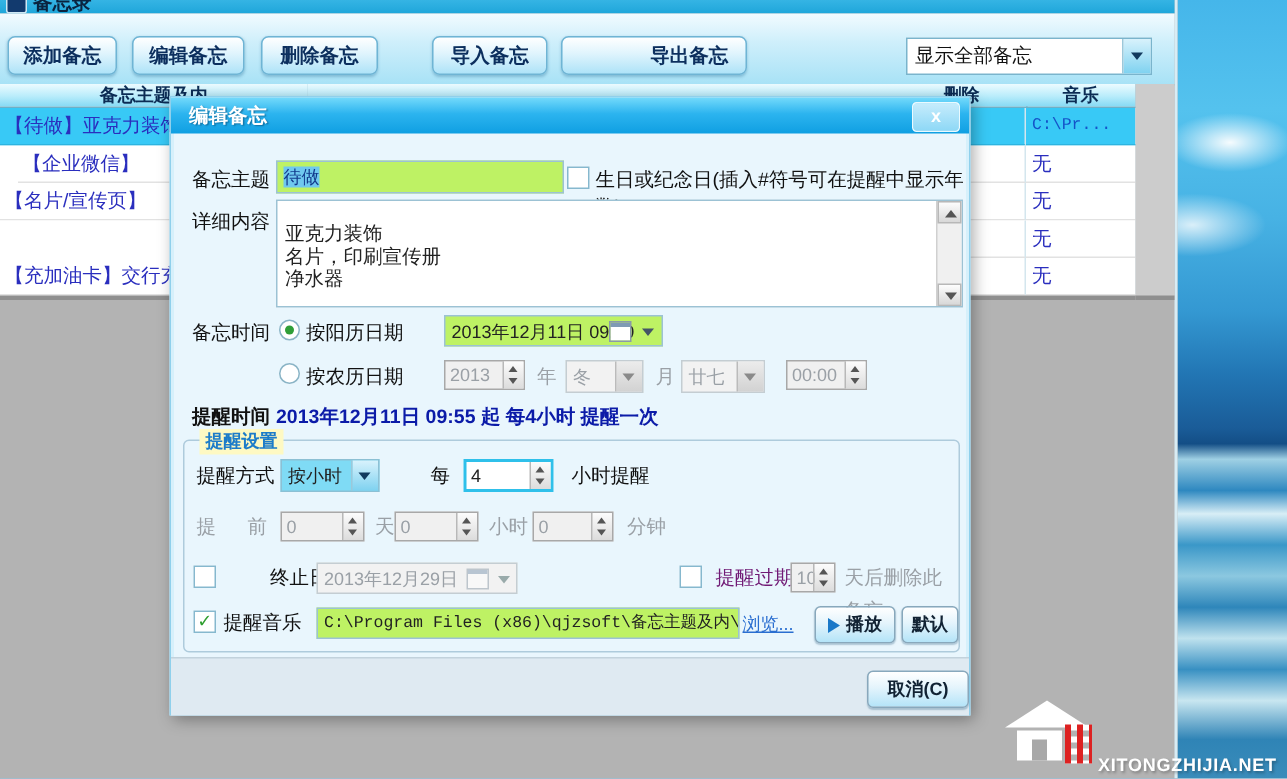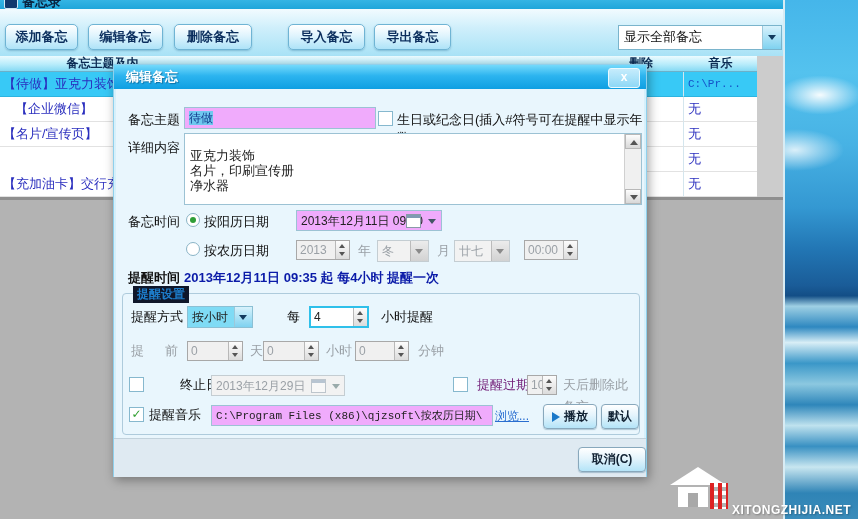--- a/index.html
+++ b/index.html
@@ -24,21 +24,21 @@
     background:linear-gradient(180deg,#35b4e4,#1fa6da);}
   .titlebar .ticon{position:absolute;left:4px;top:-3px;width:12px;height:10px;background:#123a6e;border:1px solid #cfe8f4;border-radius:2px;}
   .titlebar .ttext{position:absolute;left:22px;top:-7px;font-size:13px;font-weight:bold;color:#0a2440;}
   .toolbar{position:absolute;left:0;top:9px;width:100%;height:47px;
     background:linear-gradient(180deg,#f2fbff 0%,#cfeffb 40%,#a8e2f6 100%);
     border-bottom:1px solid #7fc2da;}
   .tbtn{position:absolute;top:15px;height:24px;border:1px solid #6fb4d4;border-radius:5px;
     background:linear-gradient(180deg,#ffffff 0%,#dff4fd 45%,#aee3f8 100%);
     color:#0c2f5e;font-size:13px;font-weight:bold;text-align:center;line-height:24px;
     box-shadow:0 1px 2px rgba(40,110,150,.35);cursor:pointer;}
-  .combo{position:absolute;left:604px;top:16px;width:162px;height:23px;border:1px solid #7ab4cc;background:#fff;margin-left:14px;}
+  .combo{position:absolute;left:604px;top:16px;width:162px;height:23px;border:1px solid #7ab4cc;background:#fff;}
   .combo .cval{position:absolute;left:5px;top:0;line-height:22px;font-size:13px;color:#111;}
   .combo .cbtn{position:absolute;right:0;top:0;width:18px;height:100%;
     background:linear-gradient(180deg,#d8f2fc,#7fd2f0);border-left:1px solid #9cc8da;}
   .tri-dn{display:inline-block;width:0;height:0;border-left:4px solid transparent;border-right:4px solid transparent;border-top:5px solid #123a5e;position:absolute;left:5px;top:9px;}
 
   
   .table{position:absolute;left:0;top:56px;width:757px;height:141px;background:#fff;}
   .thead{position:absolute;left:0;top:0;width:757px;height:16px;}
   .th{position:absolute;top:0;height:15px;background:linear-gradient(180deg,#ecfbff 0%,#b8ecfb 55%,#86daf4 100%);
     border-right:1px solid #8cc6da;border-bottom:1px solid #6cb0c8;
@@ -55,21 +55,21 @@
 
   
   .dialog{position:absolute;left:113px;top:64px;width:532px;height:411px;
     background:#e9f6fd;border:1px solid #8fd0ec;box-shadow:0 0 0 2px #d6f0fb inset,2px 3px 10px rgba(0,0,0,.35);}
   .dtitle{position:absolute;left:0;top:0;width:100%;height:24px;
     background:linear-gradient(180deg,#74dafb 0%,#2cb4ef 45%,#0f9fe2 100%);}
   .dtitle .dtext{position:absolute;left:12px;top:3px;color:#fff;font-size:13px;font-weight:bold;text-shadow:1px 1px 1px rgba(0,60,100,.5);}
   .dclose{position:absolute;right:6px;top:3px;width:30px;height:18px;border:1px solid #eafaff;border-radius:3px;
     background:linear-gradient(180deg,#c6ecfc,#8ed8f6);color:#fff;font-weight:bold;font-size:12px;text-align:center;line-height:17px;cursor:pointer;}
   .dlabel{position:absolute;font-size:13px;color:#111;}
-  .field{position:absolute;background:#f0abfc;border:1px solid #9cc2d4;font-size:12px;color:#222;line-height:20px;padding-left:4px;white-space:nowrap;overflow:hidden;}
+  .field{position:absolute;background:#bef264;border:1px solid #9cc2d4;font-size:12px;color:#222;line-height:20px;padding-left:4px;white-space:nowrap;overflow:hidden;}
   .field.dis{background:#f2f2f2;color:#9aa0a6;border-color:#c4cdd2;}
   .hl{background:#6fc8ef;color:#123a8c;}
   .cbox{position:absolute;width:13px;height:13px;background:#fff;border:1px solid #86b8ce;font-size:12px;line-height:12px;text-align:center;color:#2e9e2e;font-weight:bold;cursor:pointer;}
   .radio{position:absolute;width:12px;height:12px;border-radius:50%;background:#fff;border:1px solid #8ab4c6;cursor:pointer;}
   .radio.on::after{content:"";position:absolute;left:3px;top:3px;width:6px;height:6px;border-radius:50%;background:#2f9e38;}
   .gray{color:#9aa0a6 !important;}
 
   .txtarea{position:absolute;left:70px;top:68px;width:456px;height:70px;background:#fff;border:1px solid #9cc2d4;}
   .txtcontent{position:absolute;left:5px;top:14px;right:20px;font-size:13px;color:#222;line-height:15px;white-space:pre-line;}
   .vscroll{position:absolute;right:0;top:0;width:16px;height:100%;background:#f0f0f0;border-left:1px solid #d0d0d0;}
@@ -93,21 +93,21 @@
   .ddown .db .tri-dn{left:4px;top:8px;}
   .ddown.cyan{background:#7fdbf5;}
   .ddown.dis{background:#f2f2f2;border-color:#c4cdd2;} .ddown.dis .dv{color:#9aa0a6;}
   .ddown.dis .db{background:linear-gradient(180deg,#ececec,#d2d2d2);border-left-color:#bbb;}
   .ddown.dis .db .tri-dn{border-top-color:#8a8a8a;}
 
   .cal{display:inline-block;position:absolute;width:13px;height:12px;background:linear-gradient(180deg,#7f9ab4 3px,#fff 3px);border:1px solid #8a9aa8;}
   .cal.dis{opacity:.5;}
 
   .grpbox{position:absolute;left:8px;top:228px;width:516px;height:140px;border:1px solid #aecbdc;border-radius:4px;}
-  .grplabel{position:absolute;left:10px;top:-8px;background:#0f172a;padding:0 4px;font-size:12px;font-weight:bold;color:#1d7cc9;font-family:Liberation Serif, serif;}
+  .grplabel{position:absolute;left:10px;top:-8px;background:#fef9c3;padding:0 4px;font-size:12px;font-weight:bold;color:#1d7cc9;font-family:Liberation Serif, serif;}
   .gbrow{position:absolute;left:0;width:100%;height:24px;}
   .glab{position:absolute;font-size:13px;color:#111;line-height:22px;}
 
   .dbtn{position:absolute;height:23px;border:1px solid #88a8bc;border-radius:4px;
     background:linear-gradient(180deg,#ffffff 0%,#e4f4fc 45%,#b4e4f8 100%);
     color:#123;font-size:12px;font-weight:bold;text-align:center;line-height:22px;cursor:pointer;
     box-shadow:0 1px 1px rgba(60,110,140,.35);}
   .link{position:absolute;font-size:12px;color:#2a6ed0;text-decoration:underline;cursor:pointer;}
   .playtri{display:inline-block;width:0;height:0;border-top:5px solid transparent;border-bottom:5px solid transparent;border-left:8px solid #1a78c8;margin-right:4px;vertical-align:middle;}
   .dfooter{position:absolute;left:0;top:373px;width:100%;height:38px;background:#dfeaf2;border-top:1px solid #c2d2dc;}
@@ -136,21 +136,21 @@
     <div class="titlebar">
       <span class="ticon"></span>
       <span class="ttext">备忘录</span>
     </div>
 
     <div class="toolbar">
       <div class="tbtn" style="left:5px;width:71px;">添加备忘</div>
       <div class="tbtn" style="left:88px;width:73px;">编辑备忘</div>
       <div class="tbtn" style="left:288px;width:75px;">导入备忘</div>
       <div class="tbtn" style="left:174px;width:76px;">删除备忘</div>
-      <div class="tbtn" style="left:374px;width:75px;">导出备忘</div>
+      <div class="tbtn" style="left:374px;width:75px;padding-left:47px;">导出备忘</div>
       <div class="combo">
         <span class="cval">显示全部备忘</span>
         <span class="cbtn">
             <i class="tri-dn"></i>
           </span>
       </div>
     </div>
 
     <div class="table">
       <div class="thead">
@@ -262,21 +262,21 @@
     </div>
     <div class="spin dis" style="left:410px;top:175px;width:54px;">
       <span class="v">00:00</span>
       <span class="arr">
           <i class="u"></i>
           <i class="d"></i>
         </span>
     </div>
 
     <span class="dlabel" style="left:14px;top:204px;font-weight:bold;">提醒时间</span>
-    <span class="dlabel" style="left:70px;top:204px;font-weight:bold;color:#0b1ba8;">2013年12月11日 09:35  起  每4小时  提醒一次</span>
+    <span class="dlabel" style="left:70px;top:204px;font-weight:bold;color:#0b1ba8;">2013年12月11日 09:55  起  每4小时  提醒一次</span>
 
     <div class="grpbox">
       <span class="grplabel">提醒设置</span>
 
       <div class="gbrow" style="top:12px;">
         <span class="glab" style="left:8px;">提醒方式</span>
         <div class="ddown cyan" style="left:64px;top:0;width:66px;">
           <span class="dv">按小时</span>
           <span class="db">
               <i class="tri-dn"></i>
@@ -339,21 +339,21 @@
               <i class="d"></i>
             </span>
         </div>
         <span class="glab gray" style="left:440px;">天后删除此备忘</span>
       </div>
 
       <div class="gbrow" style="top:110px;">
         <span class="cbox" style="left:6px;top:3px;">✓</span>
         <span class="glab" style="left:26px;">提醒音乐</span>
         <div class="field" style="left:88px;top:1px;width:276px;height:19px;font-family:'Liberation Mono','DejaVu Sans Mono',monospace;font-size:11px;">
-          <span>C:\Program Files (x86)\qjzsoft\按农历日期\</span>
+          <span>C:\Program Files (x86)\qjzsoft\备忘主题及内\</span>
         </div>
         <span class="link" style="left:372px;top:4px;text-align:right;">浏览...</span>
         <div class="dbtn" style="left:420px;top:0;width:52px;">
           <i class="playtri"></i><span>播放</span>
         </div>
         <div class="dbtn" style="left:478px;top:0;width:36px;">默认</div>
       </div>
     </div>
 
     <div class="dfooter">

